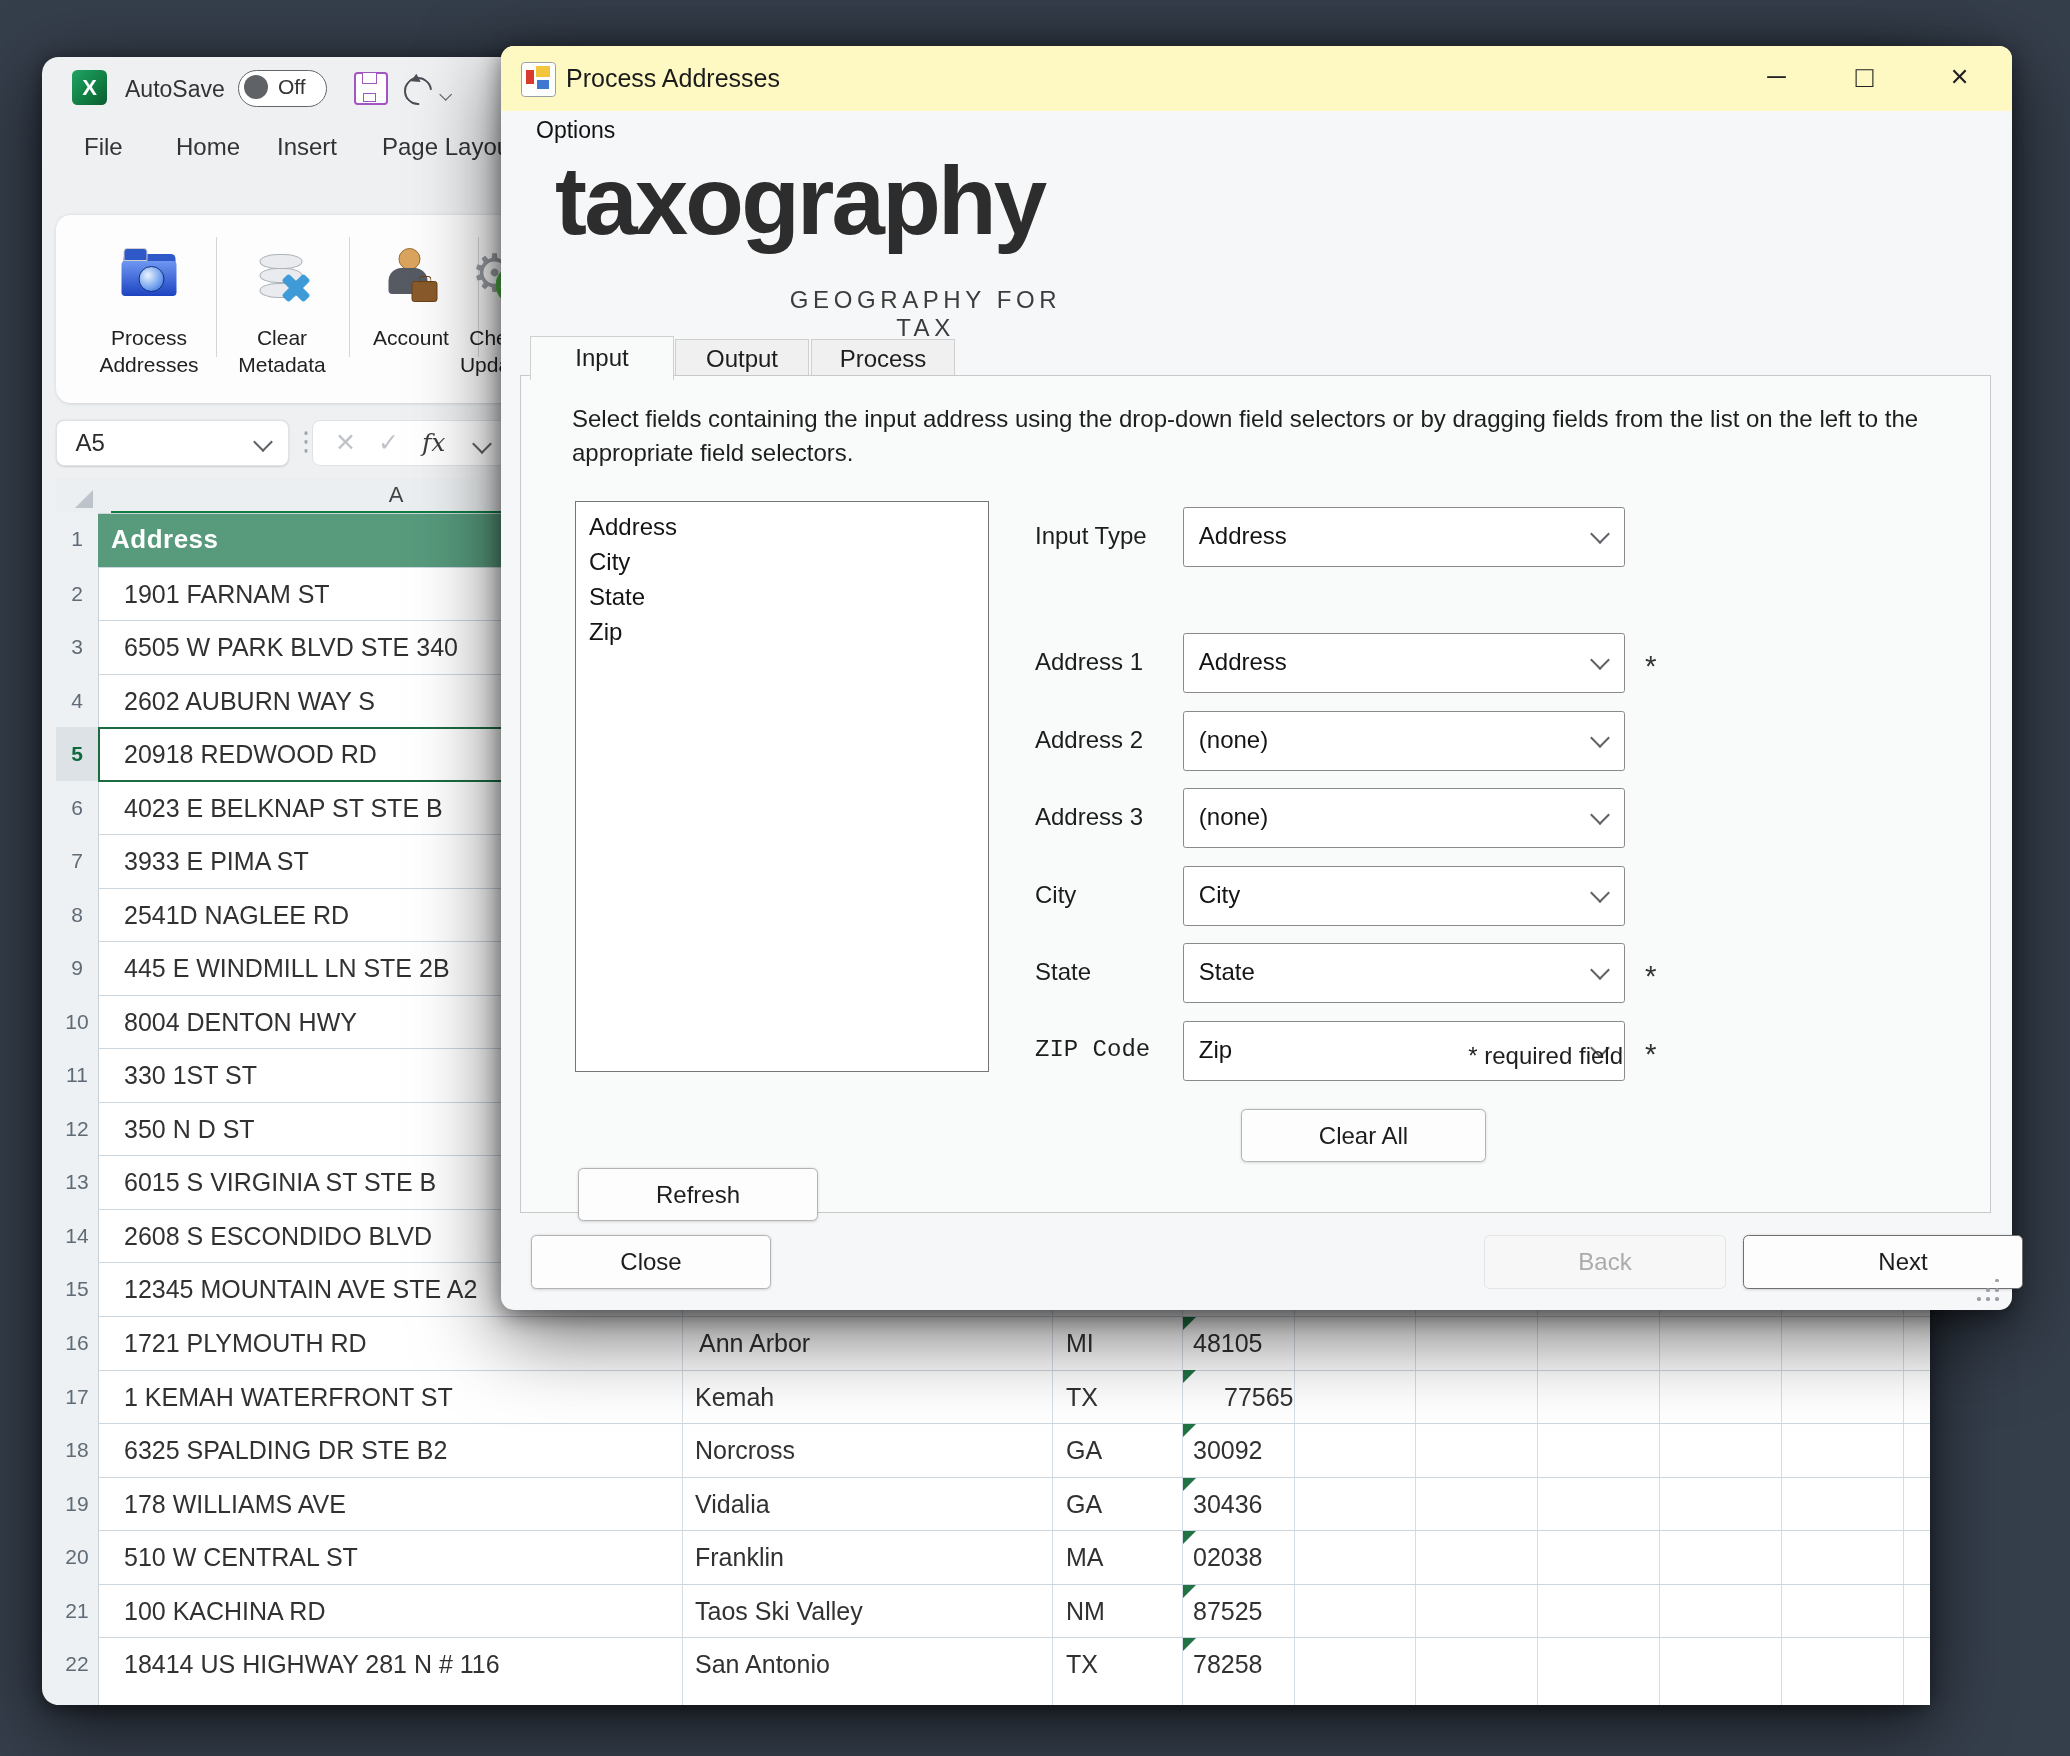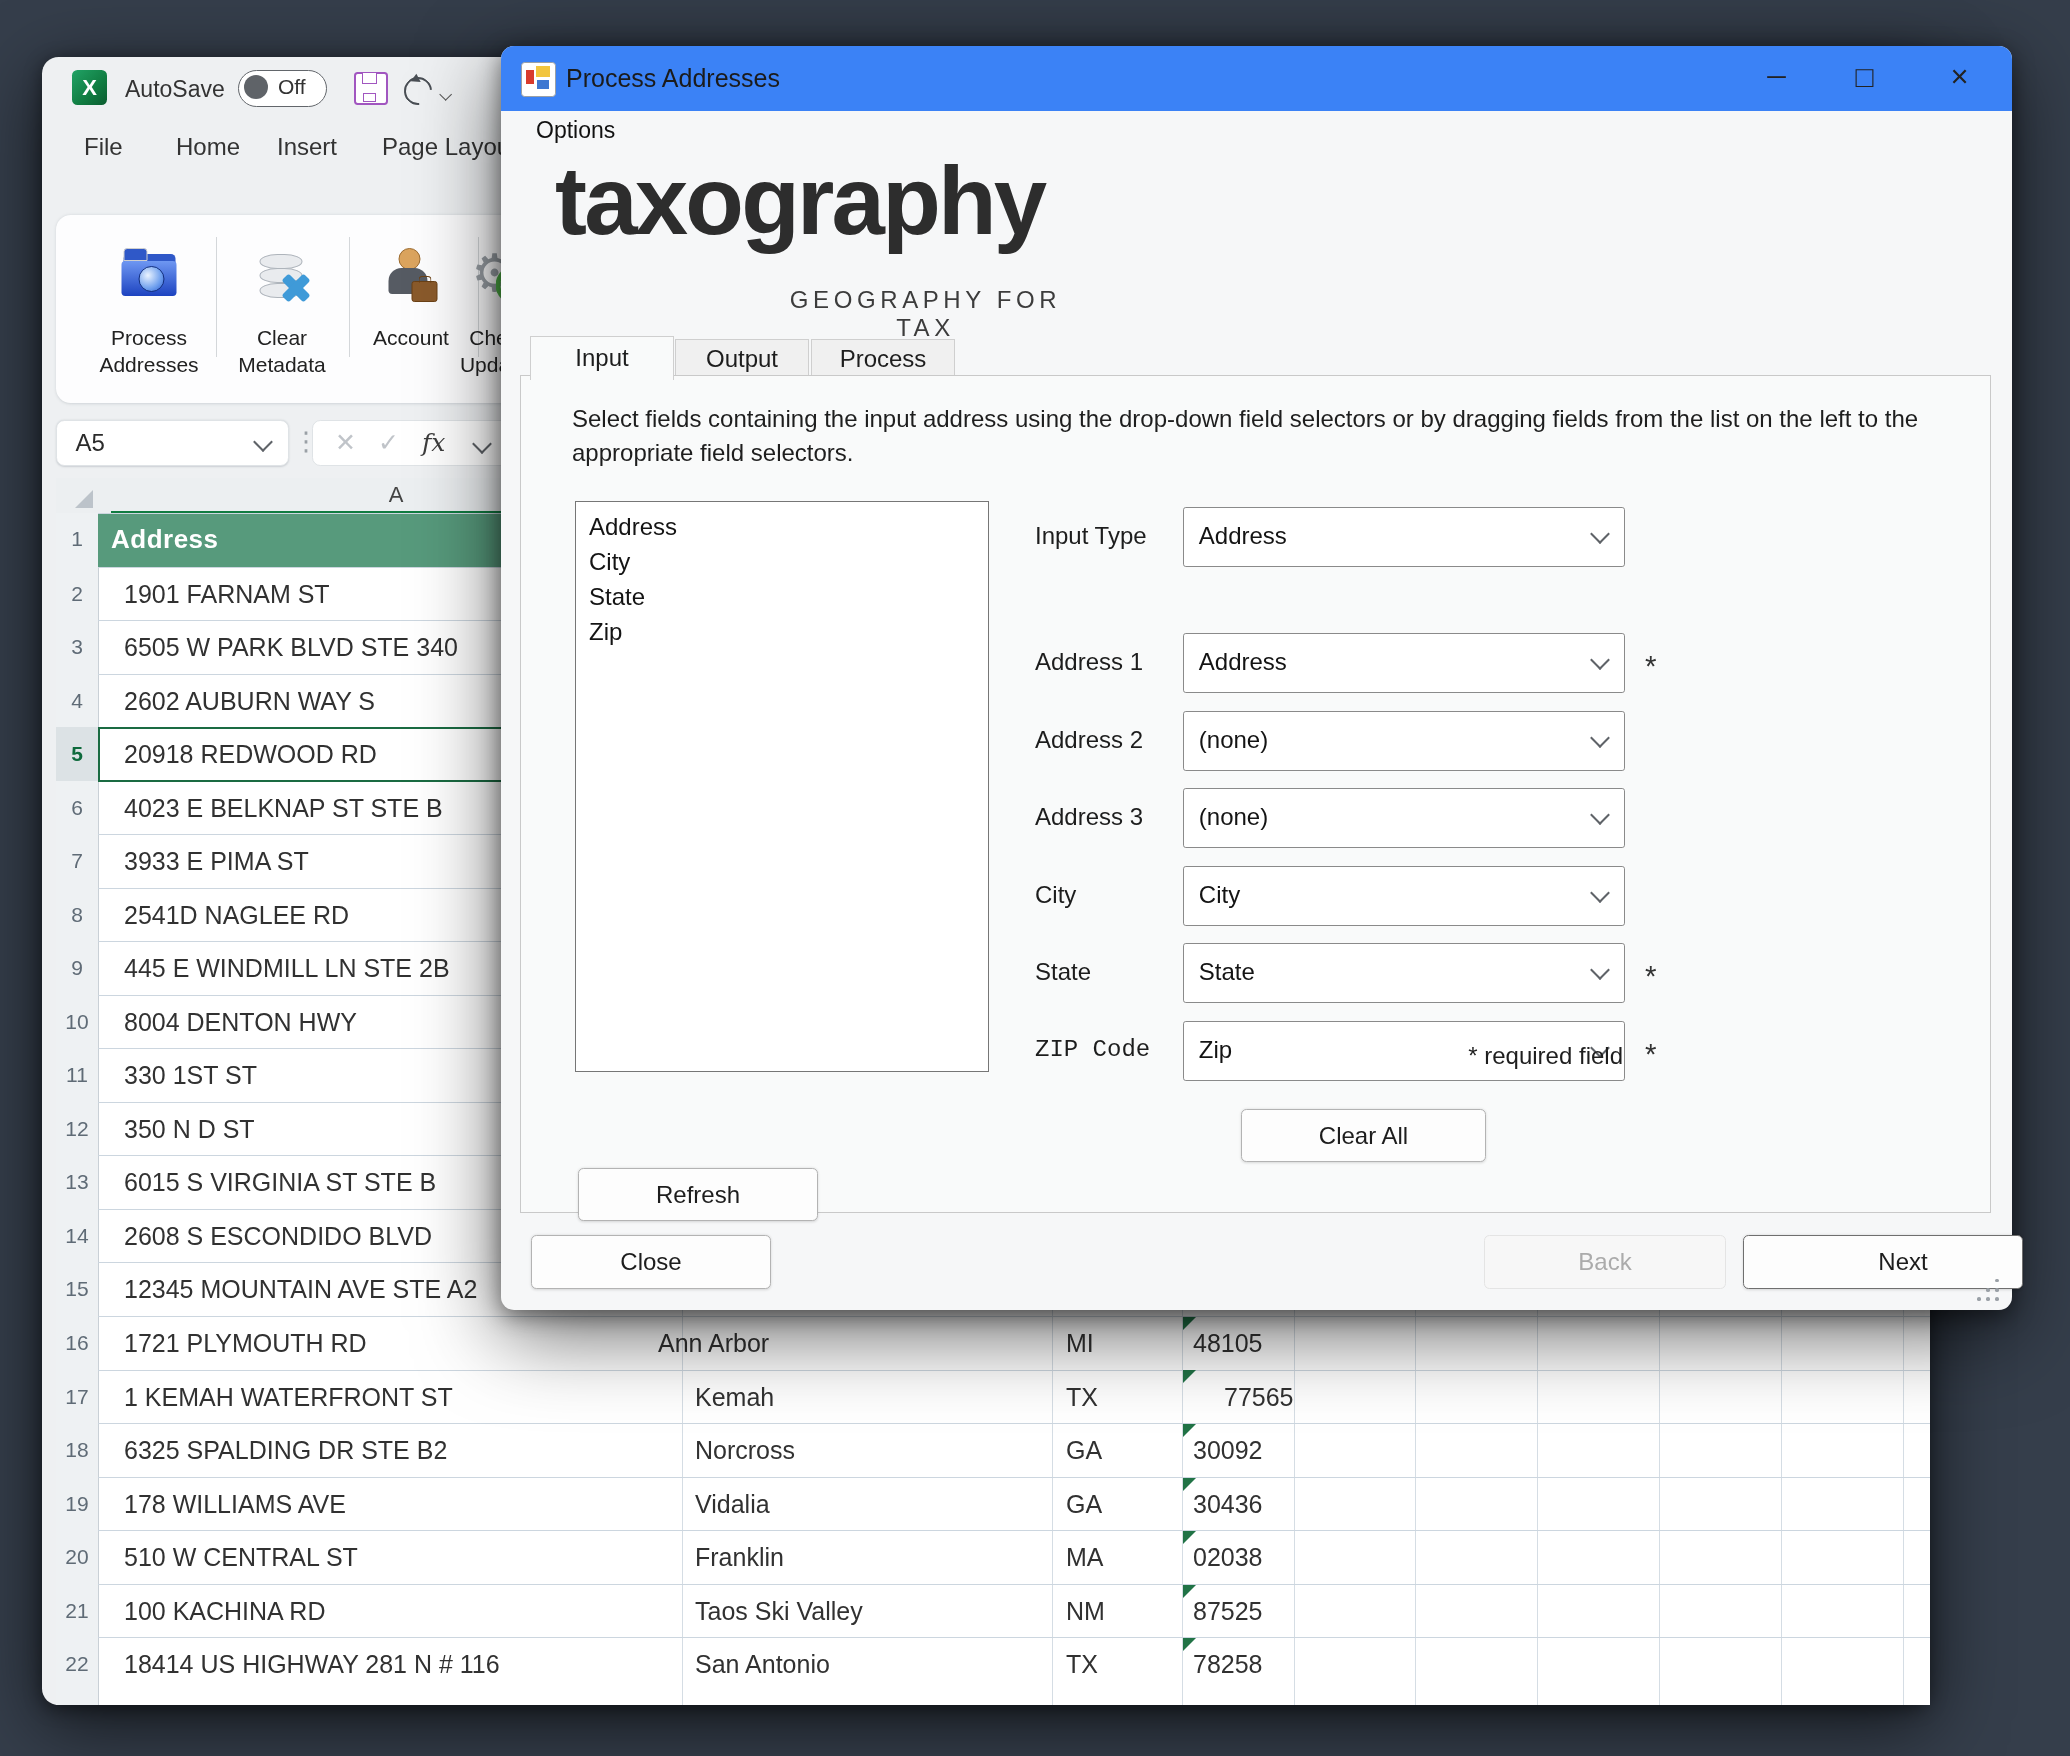--- a/index.html
+++ b/index.html
@@ -78,21 +78,21 @@
   .vline{position:absolute;top:35px;width:0.9px;height:1192px;background:#d5dde4;}
   .cell-text{position:absolute;font-size:25px;color:#313131;white-space:nowrap;}
   .hdr-row{position:absolute;left:42px;top:35px;width:569px;height:54px;background:#579a7c;}
   .hdr-row span{position:absolute;left:13px;top:11px;font-size:26px;font-weight:bold;color:#fff;letter-spacing:0.5px;}
   .sel-ring{position:absolute;border:2.8px solid #1a6b42;}
   .zip-flag{position:absolute;width:0;height:0;border-top:13px solid #217346;border-right:13px solid transparent;}
 
   
   #dialog{position:absolute;left:501px;top:46px;width:1511px;height:1264px;background:#f6f7f8;border-radius:13px;
     box-shadow:0 23px 83px rgba(0,0,0,.6),0 5.5px 22px rgba(0,0,0,.45);}
-  .dlg-titlebar{position:absolute;left:0;top:0;width:100%;height:65px;background:#3b82f6;border-radius:13px 13px 0 0;}
+  .dlg-titlebar{position:absolute;left:0;top:0;width:100%;height:65px;background:#fef9c3;border-radius:13px 13px 0 0;}
   .dlg-icon{position:absolute;left:20px;top:15.7px;width:33px;height:33px;background:#fff;border:1.8px solid #9aa0a6;border-radius:3.7px;}
   .dlg-icon .r{position:absolute;left:3.7px;top:7.4px;width:8.3px;height:14px;background:#d83b2d;}
   .dlg-icon .y{position:absolute;left:14px;top:3.7px;width:14px;height:11px;background:#f2c53d;}
   .dlg-icon .b{position:absolute;left:14.8px;top:17.5px;width:12px;height:9.2px;background:#3f78d1;}
   .dlg-title{position:absolute;left:65px;top:17.5px;font-size:25px;color:#1b1b1b;}
   .win-ctl{position:absolute;top:0px;width:55px;height:61px;text-align:center;font-size:26px;line-height:61px;color:#222;}
   .dlg-menubar{position:absolute;left:0;top:65px;width:100%;height:42px;}
   .dlg-menu-item{position:absolute;left:35px;top:5.5px;font-size:23px;color:#111;}
   .logo-word{position:absolute;left:54px;top:100px;font-size:96px;font-weight:800;letter-spacing:-2.8px;color:#2d2d2d;}
   .logo-tag{position:absolute;left:273px;top:240px;width:303px;text-align:center;font-size:24px;letter-spacing:4.6px;color:#3c3c3c;}
@@ -277,21 +277,21 @@
           <div class="rownum" style="top: 624px; height: 54px; line-height: 54px;">12</div>
           <div class="cell-text" style="left: 55px; top: 624px; line-height: 54px; padding-left: 13px;">350 N D ST</div>
           <div class="rownum" style="top: 677px; height: 54px; line-height: 54px;">13</div>
           <div class="cell-text" style="left: 55px; top: 677px; line-height: 54px; padding-left: 13px;">6015 S VIRGINIA ST STE B</div>
           <div class="rownum" style="top: 731px; height: 54px; line-height: 54px;">14</div>
           <div class="cell-text" style="left: 55px; top: 731px; line-height: 54px; padding-left: 13px;">2608 S ESCONDIDO BLVD</div>
           <div class="rownum" style="top: 784px; height: 54px; line-height: 54px;">15</div>
           <div class="cell-text" style="left: 55px; top: 784px; line-height: 54px; padding-left: 13px;">12345 MOUNTAIN AVE STE A2</div>
           <div class="rownum" style="top: 838px; height: 54px; line-height: 54px;">16</div>
           <div class="cell-text" style="left: 55px; top: 838px; line-height: 54px; padding-left: 13px;">1721 PLYMOUTH RD</div>
-          <div class="cell-text" style="left: 602px; top: 838px; line-height: 54px;">Ann Arbor</div>
+          <div class="cell-text" style="left: 643px; top: 838px; line-height: 54px;">Ann Arbor</div>
           <div class="cell-text" style="left: 1010px; top: 838px; line-height: 54px;">MI</div>
           <div class="cell-text" style="left: 1137px; top: 838px; line-height: 54px;">48105</div>
           <div class="zip-flag" style="left: 1127px; top: 839px;"></div>
           <div class="rownum" style="top: 892px; height: 54px; line-height: 54px;">17</div>
           <div class="cell-text" style="left: 55px; top: 892px; line-height: 54px; padding-left: 13px;">1 KEMAH WATERFRONT ST</div>
           <div class="cell-text" style="left: 639px; top: 892px; line-height: 54px;">Kemah</div>
           <div class="cell-text" style="left: 1010px; top: 892px; line-height: 54px;">TX</div>
           <div class="cell-text" style="left: 1168px; top: 892px; line-height: 54px;">77565</div>
           <div class="zip-flag" style="left: 1127px; top: 892px;"></div>
           <div class="rownum" style="top: 945px; height: 54px; line-height: 54px;">18</div>

